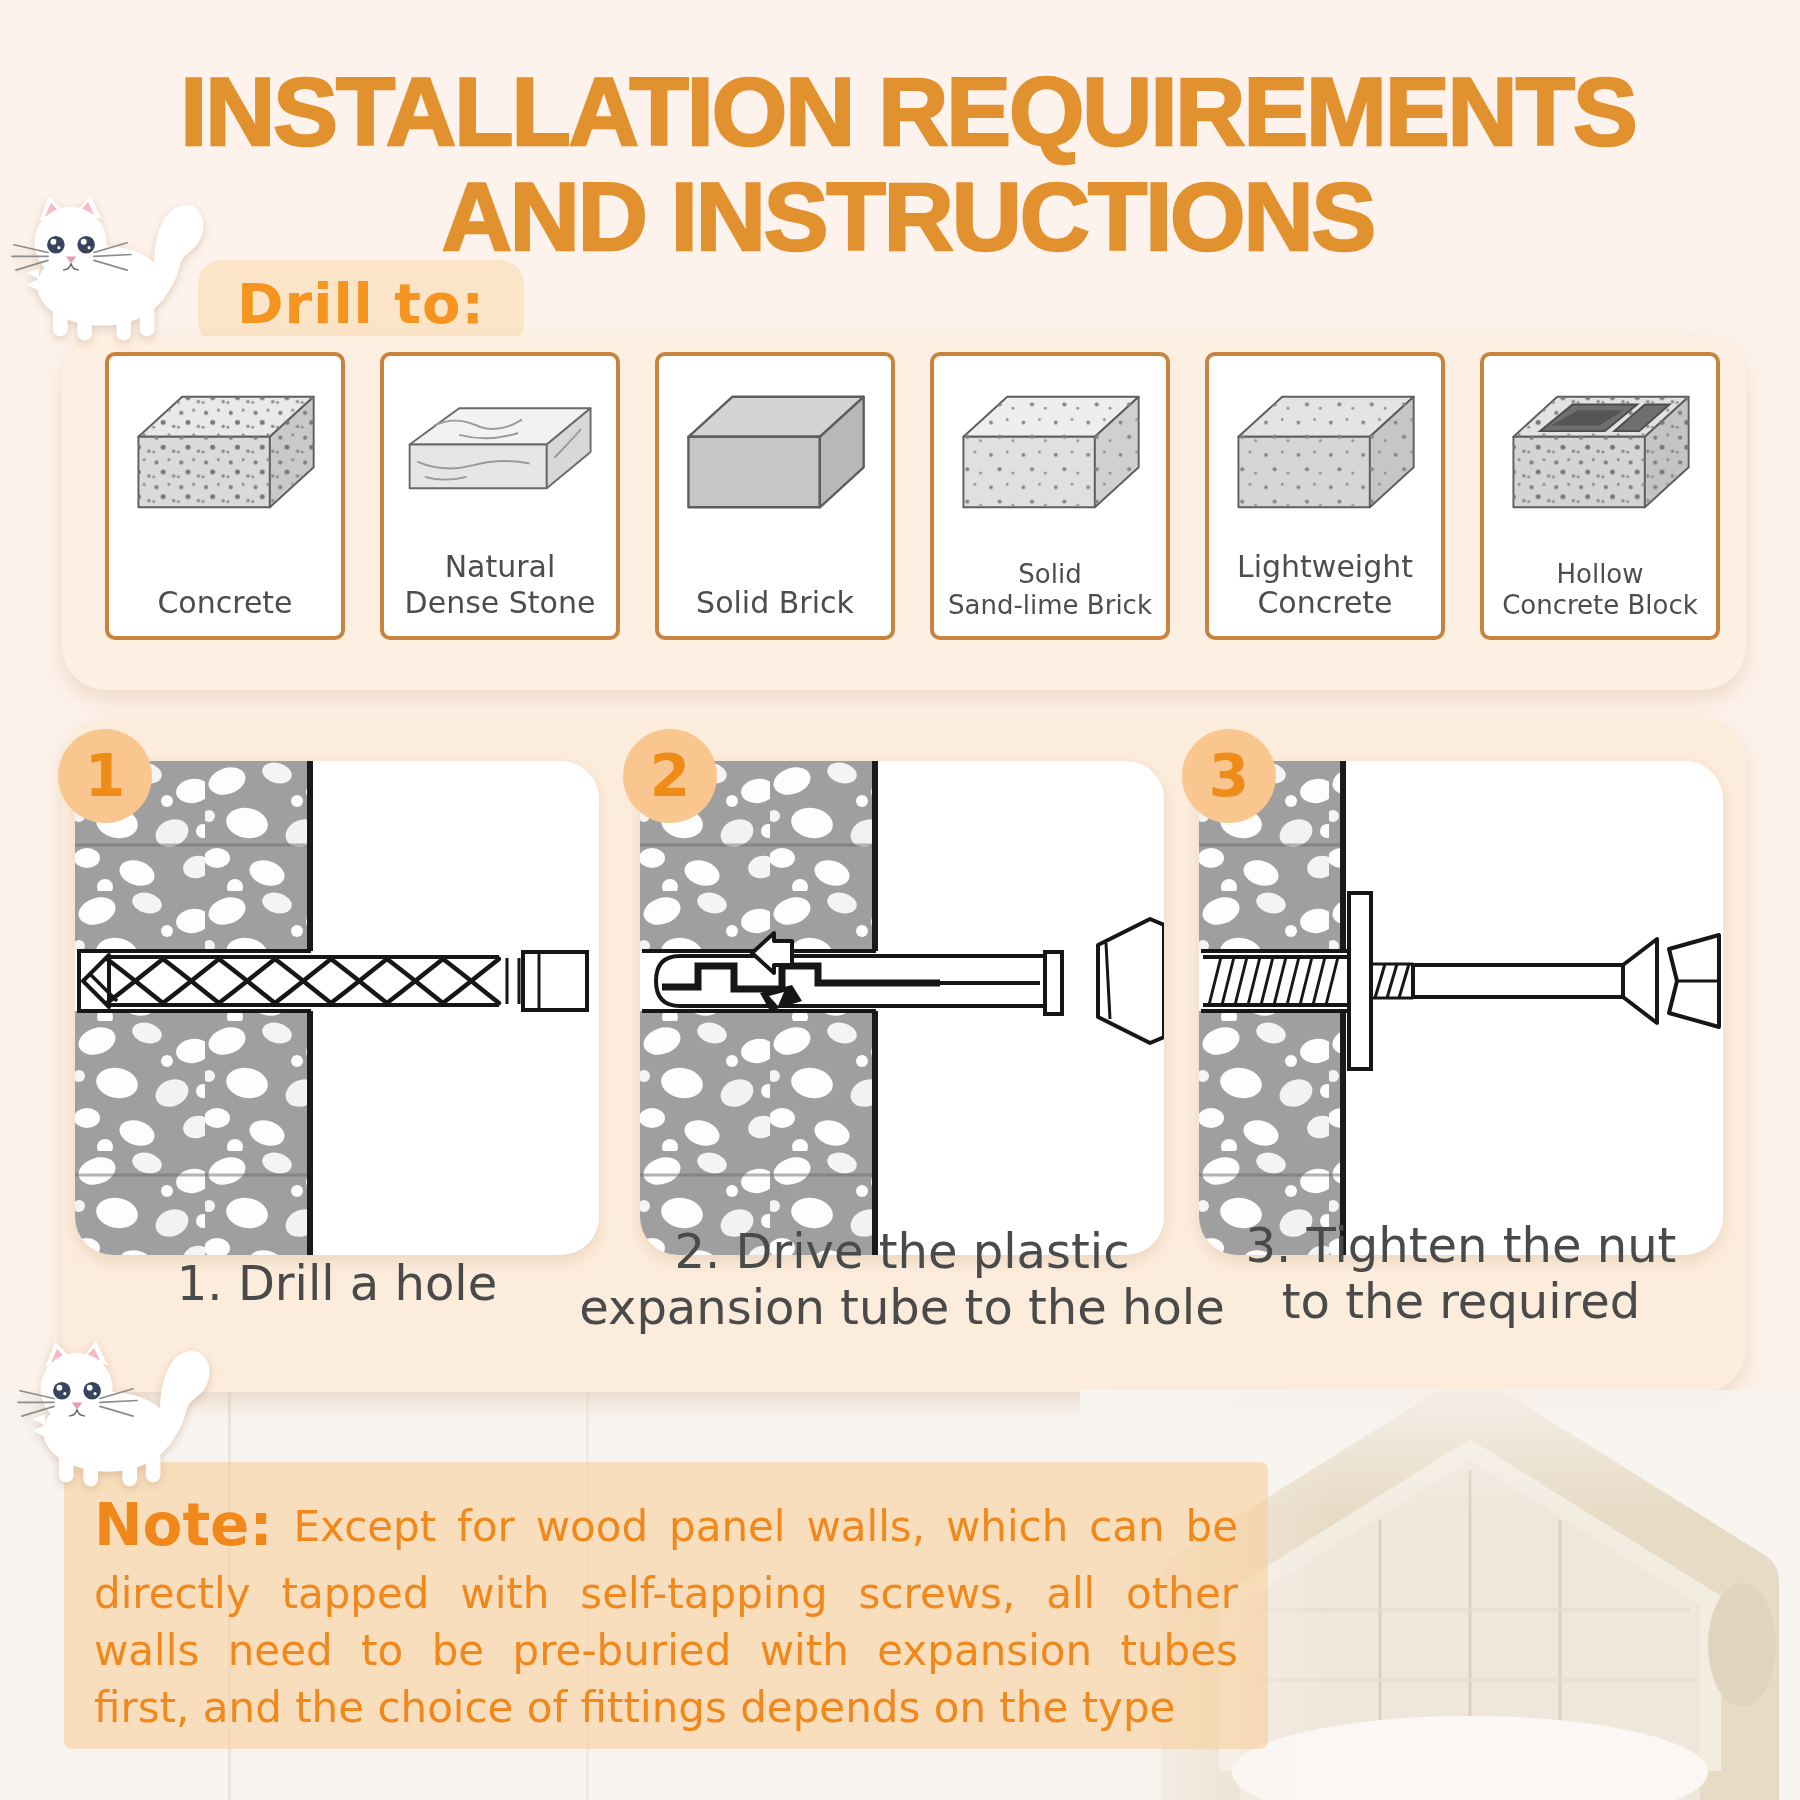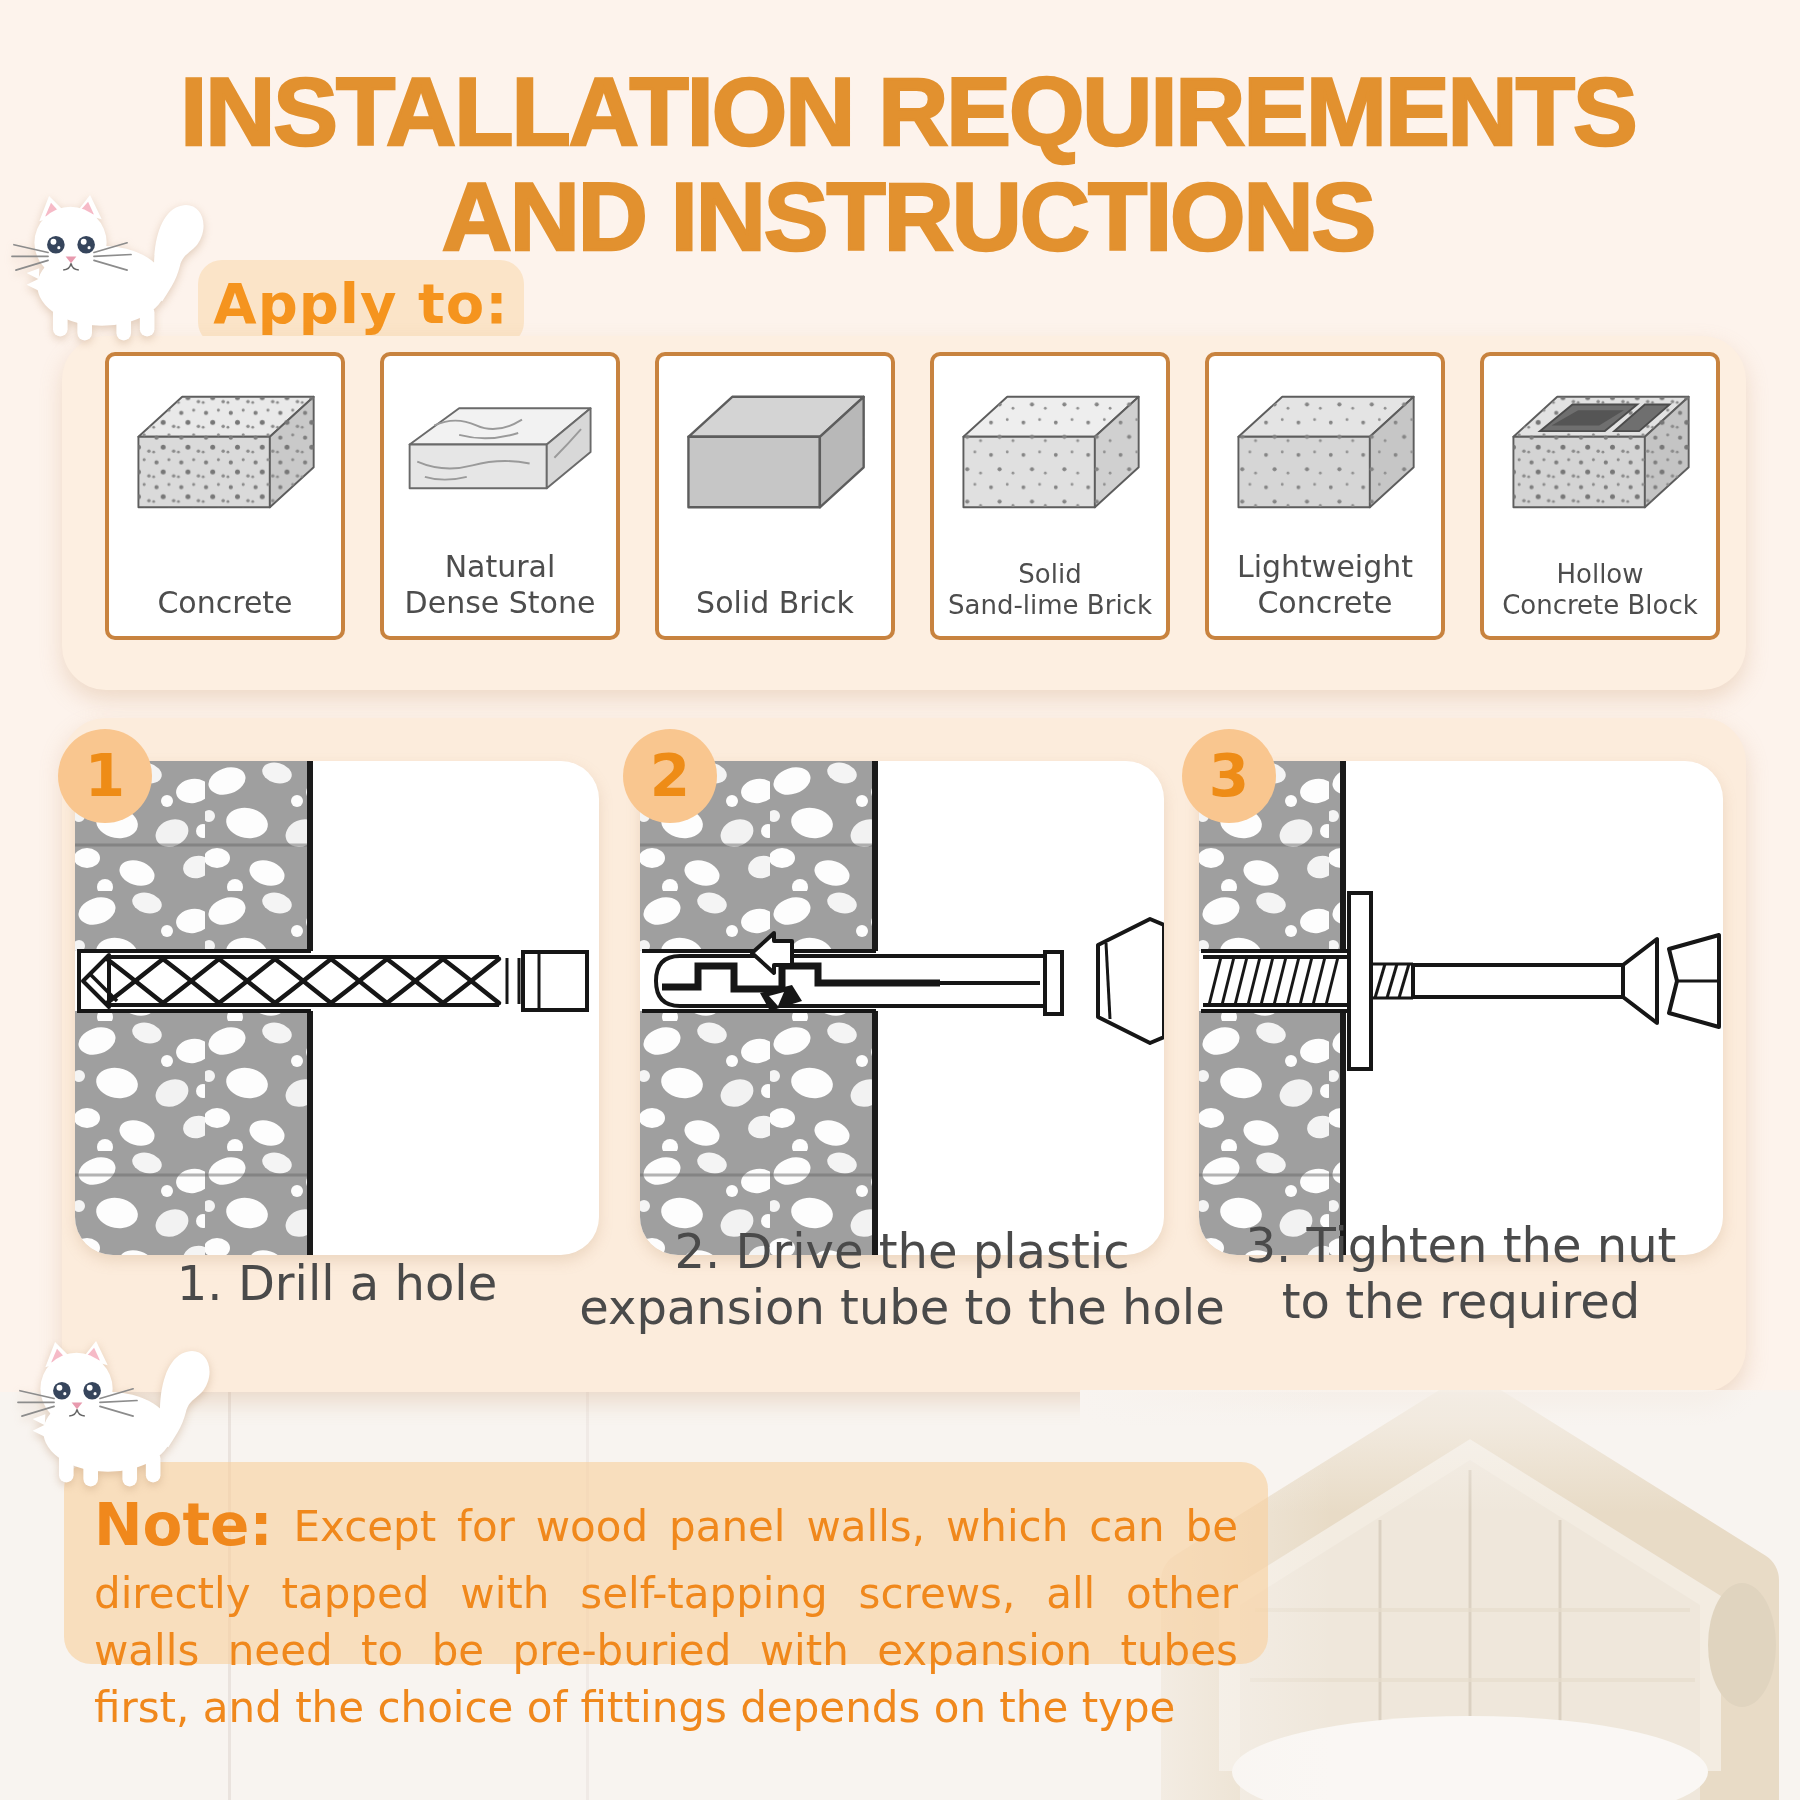--- a/index.html
+++ b/index.html
@@ -33,22 +33,22 @@
 
   .step-box{position:absolute;top:761px;width:524px;height:494px;background:#fff;
         border-radius:38px;overflow:hidden;z-index:4;
         box-shadow:0 6px 14px rgba(190,150,110,.25);}
   .badge{position:absolute;top:729px;width:94px;height:94px;border-radius:50%;
         background:#f9c68f;z-index:6;display:flex;align-items:center;justify-content:center;}
   .badge span{font-size:58px;font-weight:700;color:#ee8c17;}
   .caption{position:absolute;width:660px;text-align:center;color:#4a4a4a;
         font-size:48px;line-height:1.16;z-index:5;}
 
-  .note-box{position:absolute;left:64px;top:1462px;width:1204px;height:202px;
-        background:rgba(249,209,158,.62);border-radius:27px;z-index:6;box-sizing:border-box;
+  .note-box{position:absolute;left:64px;top:1462px;width:1204px;height:287px;
+        background:rgba(249,209,158,.62);border-radius:8px;z-index:6;box-sizing:border-box;
         padding:24px 30px 10px 30px;}
   .note-text{color:#f0881c;font-size:42px;line-height:1.36;text-align:justify;}
   .note-label{font-size:58px;font-weight:700;vertical-align:-4px;}
 
   .cat{position:absolute;width:205px;z-index:8;filter:drop-shadow(0 3px 4px rgba(185,145,110,.40));}
   .cat-top{left:10px;top:192px;}
   .cat-bottom{left:16px;top:1338px;}
 
   .photo{position:absolute;left:1080px;top:1390px;width:720px;height:410px;z-index:4;opacity:.55;}
   .photo-fade{position:absolute;left:1080px;top:1390px;width:720px;height:410px;z-index:5;
@@ -113,21 +113,21 @@
       </g>
       <ellipse cx="662" cy="255" rx="34" ry="62" fill="#cdbb98"></ellipse>
       <ellipse cx="390" cy="382" rx="238" ry="56" fill="#fcfbf8"></ellipse>
     </svg>
   </div>
   <div class="photo-fade"></div>
 
   <h1 class="title"><span>INSTALLATION REQUIREMENTS</span><br><span>AND INSTRUCTIONS</span></h1>
 
   <div class="apply-pill">
-    <span>Apply to:</span>
+    <span>Drill to:</span>
   </div>
 
   <div class="panel apply-panel"></div>
 
   <div class="card" style="left:105px">
     <svg class="block" viewBox="0 0 210 150">
       <g stroke="#5d5d5d" stroke-width="2" stroke-linejoin="round">
         <polygon points="12,58 150,58 196,16 58,16" fill="#e9e9e9"></polygon>
         <polygon points="12,58 150,58 150,132 12,132" fill="#dadada"></polygon>
         <polygon points="150,58 196,16 196,90 150,132" fill="#c9c9c9"></polygon>

